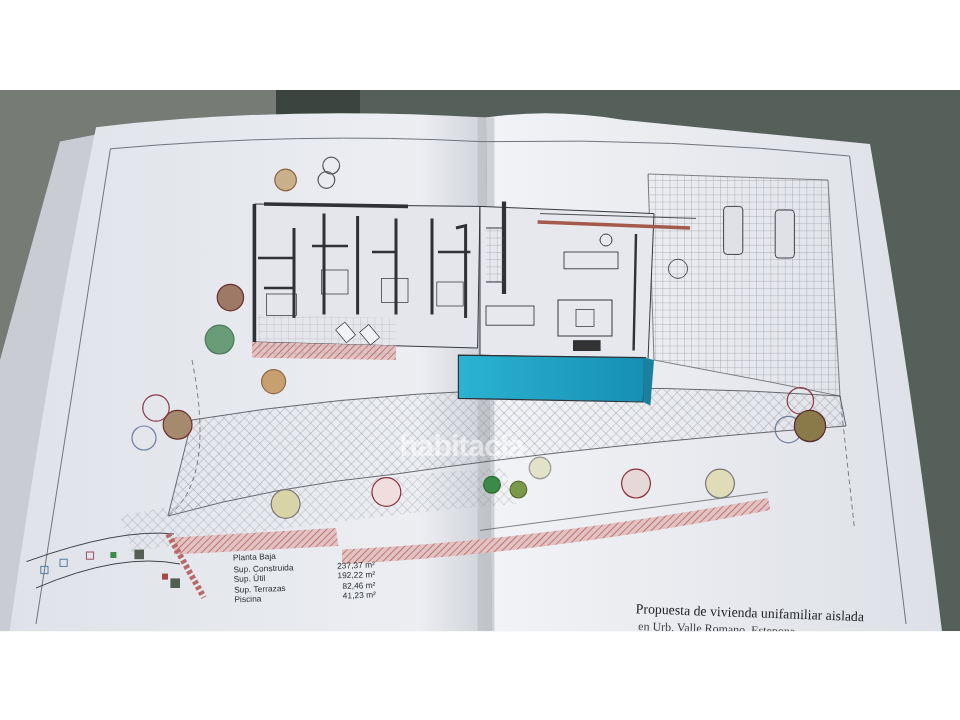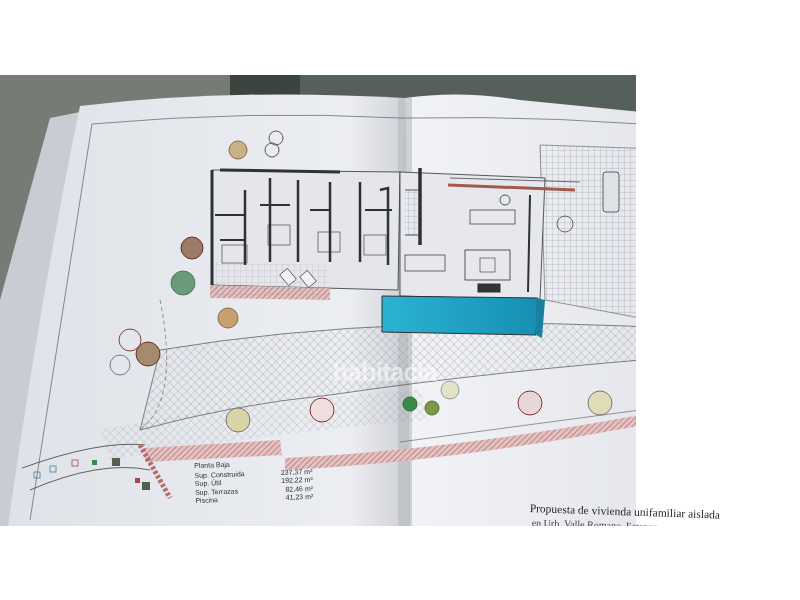--- a/index.html
+++ b/index.html
@@ -1,19 +1,19 @@
 <!DOCTYPE html>
 <html><head>
 <meta charset="utf-8">
 <style>
   html, body { margin:0; padding:0; background:#ffffff; }
   body { width:800px; height:600px; overflow:hidden; position:relative; font-family:"Liberation Sans", sans-serif; }
   .band-top { position:absolute; left:0; top:0; width:800px; height:75px; background:#ffffff; }
   .band-bottom { position:absolute; left:0; top:526px; width:800px; height:74px; background:#ffffff; }
-  .photo { position:absolute; left:0; top:75px; width:636px; height:451px; overflow:hidden; background:#4a524b; }
+  .photo { position:absolute; left:0; top:75px; width:800px; height:451px; overflow:hidden; background:#4a524b; }
   .photo svg { position:absolute; left:0; top:0; }
   .legend { position:absolute; left:194px; top:462px; font-size:7px; color:#2c2f33; line-height:8.5px; transform:rotate(-2deg); transform-origin:left top; }
   .legend .row { display:flex; width:118px; justify-content:space-between; }
   .legend .title { margin-bottom:1px; }
   .caption { position:absolute; left:530px; top:502px; font-family:"Liberation Serif", serif; font-size:11.5px; color:#1e2024; transform:rotate(2deg); transform-origin:left top; white-space:nowrap; }
   .caption2 { position:absolute; left:532px; top:517px; font-family:"Liberation Serif", serif; font-size:10px; color:#3a3d42; transform:rotate(2deg); transform-origin:left top; white-space:nowrap; height:9px; overflow:hidden; }
   .watermark { position:absolute; left:333px; top:283px; font-size:25px; font-weight:bold; color:rgba(255,255,255,0.55); letter-spacing:-0.5px; }
 </style>
 </head>
 <body>

